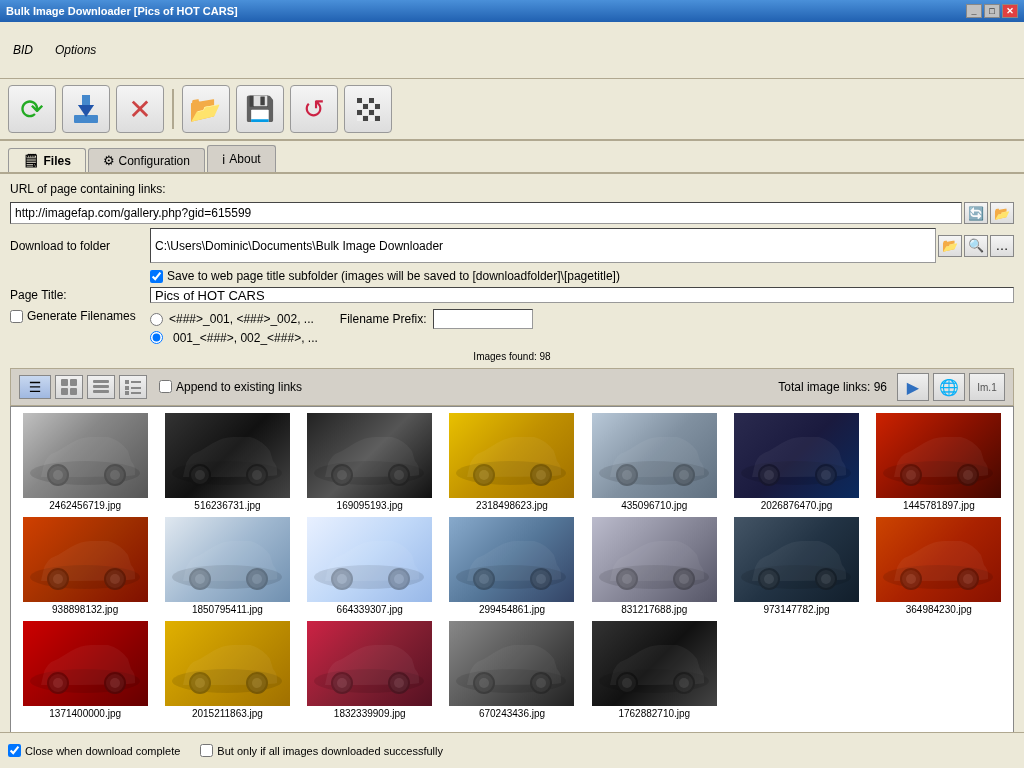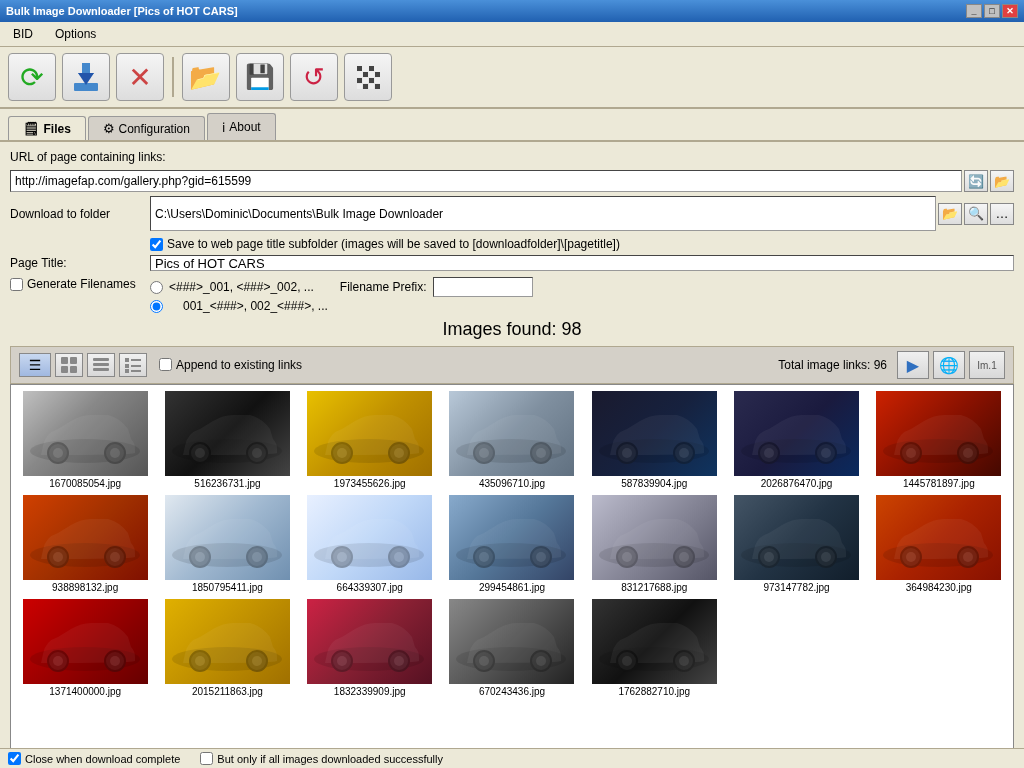--- a/index.html
+++ b/index.html
@@ -27,22 +27,23 @@
       cursor: pointer;
       color: #000;
     }
     .title-bar-btn.close { background: #e04040; color: white; }
 
     
     .menu-bar {
       background: #ece9d8;
       border-bottom: 1px solid #b0a890;
       display: flex;
-      padding: 2px 4px;
+      padding: 18px 4px;
       gap: 4px;
+      font-style: italic;
     }
     .menu-item {
       padding: 2px 8px;
       font-size: 12px;
       cursor: pointer;
       border: 1px solid transparent;
     }
 
     
     .toolbar {
@@ -114,21 +115,21 @@
       display: flex; align-items: center; justify-content: center;
       font-size: 13px;
       margin-left: 2px;
     }
 
     .checkbox-row { display: flex; align-items: center; margin-bottom: 4px; padding-left: 140px; }
     .checkbox-row input { margin-right: 4px; }
     .radio-group { display: flex; align-items: center; gap: 4px; }
 
     
-    .images-found { text-align: center; font-size: 18px; margin: 6px 0; }
+    .images-found { text-align: center; font-size: 10px; margin: 6px 0; }
 
     
     .gallery-toolbar {
       background: #d4d0c8;
       border: 1px solid #b0a890;
       padding: 4px 8px;
       display: flex;
       align-items: center;
       gap: 4px;
       margin: 0 0 0 0;
@@ -187,21 +188,21 @@
       text-overflow: ellipsis;
       white-space: nowrap;
     }
 
     
     .status-bar {
       position: fixed;
       bottom: 0; left: 0; right: 0;
       background: #ece9d8;
       border-top: 1px solid #b0a890;
-      height: 20px;
+      height: 36px;
       display: flex;
       align-items: center;
       padding: 0 8px;
       gap: 20px;
       font-size: 11px;
     }
     .status-bar label { display: flex; align-items: center; gap: 4px; }
 
     
     .c1 { background: linear-gradient(135deg, #c0c0c0 0%, #888 40%, #555 100%); }
@@ -353,21 +354,21 @@
       <input type="checkbox" id="gen-fn-cb" style="">
       <label for="gen-fn-cb" style="font-size:12px; margin-left:4px;">Generate Filenames</label>
     </div>
     <div style="flex:1;">
       <div class="radio-group" style="display:flex; align-items:center; gap:6px; margin-bottom:2px;">
         <input type="radio" name="filename-format" id="r1" style="">
         <label for="r1" style="font-size:12px;">&lt;###&gt;_001, &lt;###&gt;_002, ...</label>
         <span style="font-size:12px; margin-left:20px;">Filename Prefix:</span>
         <input type="text" style="width: 100px; height: 20px; border: 1px inset rgb(153, 153, 153); font-size: 12px;">
       </div>
-      <div class="radio-group" style="display:flex; align-items:flex-end; gap:20px;">
+      <div class="radio-group" style="display:flex; align-items:flex-start; gap:10px;">
         <input type="radio" name="filename-format" id="r2" checked="" style="">
         <label for="r2" style="font-size:12px;">001_&lt;###&gt;, 002_&lt;###&gt;, ...</label>
       </div>
     </div>
   </div>
 
   <div class="images-found">Images found: 98</div>
 
   <div class="gallery-toolbar">
     <div class="view-btn active" title="All" style="width:32px; font-size:14px;">☰</div>
@@ -412,73 +413,73 @@
           <div class="car-thumb c1">
             <svg width="125" height="85" viewBox="0 0 125 85" style="position:absolute;top:0;left:0;opacity:0.35;">
       <ellipse cx="62" cy="60" rx="55" ry="12" fill="#000" opacity="0.3"></ellipse>
       <path d="M20 55 Q22 42 35 38 L48 30 Q58 24 68 24 L85 24 Q97 27 105 38 L108 48 Q112 52 112 58 L112 62 Q108 64 18 64 Z" fill="rgba(255,255,255,0.15)"></path>
       <circle cx="35" cy="62" r="10" fill="#333" stroke="#111" stroke-width="2"></circle>
       <circle cx="35" cy="62" r="5" fill="#666"></circle>
       <circle cx="92" cy="62" r="10" fill="#333" stroke="#111" stroke-width="2"></circle>
       <circle cx="92" cy="62" r="5" fill="#666"></circle>
     </svg>
           </div>
-          <div class="gallery-name">1670085054.jpg</div>
+          <div class="gallery-name">2462456719.jpg</div>
         </div>
         <div class="gallery-item">
           <div class="car-thumb c2">
             <svg width="125" height="85" viewBox="0 0 125 85" style="position:absolute;top:0;left:0;opacity:0.35;">
       <ellipse cx="62" cy="60" rx="55" ry="12" fill="#000" opacity="0.3"></ellipse>
       <path d="M20 55 Q22 42 35 38 L48 30 Q58 24 68 24 L85 24 Q97 27 105 38 L108 48 Q112 52 112 58 L112 62 Q108 64 18 64 Z" fill="rgba(255,255,255,0.15)"></path>
       <circle cx="35" cy="62" r="10" fill="#333" stroke="#111" stroke-width="2"></circle>
       <circle cx="35" cy="62" r="5" fill="#666"></circle>
       <circle cx="92" cy="62" r="10" fill="#333" stroke="#111" stroke-width="2"></circle>
       <circle cx="92" cy="62" r="5" fill="#666"></circle>
     </svg>
           </div>
           <div class="gallery-name">516236731.jpg</div>
         </div>
         <div class="gallery-item">
+          <div class="car-thumb c3">
+            <svg width="125" height="85" viewBox="0 0 125 85" style="position:absolute;top:0;left:0;opacity:0.35;">
+      <ellipse cx="62" cy="60" rx="55" ry="12" fill="#000" opacity="0.3"></ellipse>
+      <path d="M20 55 Q22 42 35 38 L48 30 Q58 24 68 24 L85 24 Q97 27 105 38 L108 48 Q112 52 112 58 L112 62 Q108 64 18 64 Z" fill="rgba(255,255,255,0.15)"></path>
+      <circle cx="35" cy="62" r="10" fill="#333" stroke="#111" stroke-width="2"></circle>
+      <circle cx="35" cy="62" r="5" fill="#666"></circle>
+      <circle cx="92" cy="62" r="10" fill="#333" stroke="#111" stroke-width="2"></circle>
+      <circle cx="92" cy="62" r="5" fill="#666"></circle>
+    </svg>
+          </div>
+          <div class="gallery-name">169095193.jpg</div>
+        </div>
+        <div class="gallery-item">
           <div class="car-thumb c4">
             <svg width="125" height="85" viewBox="0 0 125 85" style="position:absolute;top:0;left:0;opacity:0.35;">
       <ellipse cx="62" cy="60" rx="55" ry="12" fill="#000" opacity="0.3"></ellipse>
       <path d="M20 55 Q22 42 35 38 L48 30 Q58 24 68 24 L85 24 Q97 27 105 38 L108 48 Q112 52 112 58 L112 62 Q108 64 18 64 Z" fill="rgba(255,255,255,0.15)"></path>
       <circle cx="35" cy="62" r="10" fill="#333" stroke="#111" stroke-width="2"></circle>
       <circle cx="35" cy="62" r="5" fill="#666"></circle>
       <circle cx="92" cy="62" r="10" fill="#333" stroke="#111" stroke-width="2"></circle>
       <circle cx="92" cy="62" r="5" fill="#666"></circle>
     </svg>
           </div>
-          <div class="gallery-name">1973455626.jpg</div>
+          <div class="gallery-name">2318498623.jpg</div>
         </div>
         <div class="gallery-item">
           <div class="car-thumb c5">
             <svg width="125" height="85" viewBox="0 0 125 85" style="position:absolute;top:0;left:0;opacity:0.35;">
       <ellipse cx="62" cy="60" rx="55" ry="12" fill="#000" opacity="0.3"></ellipse>
       <path d="M20 55 Q22 42 35 38 L48 30 Q58 24 68 24 L85 24 Q97 27 105 38 L108 48 Q112 52 112 58 L112 62 Q108 64 18 64 Z" fill="rgba(255,255,255,0.15)"></path>
       <circle cx="35" cy="62" r="10" fill="#333" stroke="#111" stroke-width="2"></circle>
       <circle cx="35" cy="62" r="5" fill="#666"></circle>
       <circle cx="92" cy="62" r="10" fill="#333" stroke="#111" stroke-width="2"></circle>
       <circle cx="92" cy="62" r="5" fill="#666"></circle>
     </svg>
           </div>
           <div class="gallery-name">435096710.jpg</div>
-        </div>
-        <div class="gallery-item">
-          <div class="car-thumb c6">
-            <svg width="125" height="85" viewBox="0 0 125 85" style="position:absolute;top:0;left:0;opacity:0.35;">
-      <ellipse cx="62" cy="60" rx="55" ry="12" fill="#000" opacity="0.3"></ellipse>
-      <path d="M20 55 Q22 42 35 38 L48 30 Q58 24 68 24 L85 24 Q97 27 105 38 L108 48 Q112 52 112 58 L112 62 Q108 64 18 64 Z" fill="rgba(255,255,255,0.15)"></path>
-      <circle cx="35" cy="62" r="10" fill="#333" stroke="#111" stroke-width="2"></circle>
-      <circle cx="35" cy="62" r="5" fill="#666"></circle>
-      <circle cx="92" cy="62" r="10" fill="#333" stroke="#111" stroke-width="2"></circle>
-      <circle cx="92" cy="62" r="5" fill="#666"></circle>
-    </svg>
-          </div>
-          <div class="gallery-name">587839904.jpg</div>
         </div>
         <div class="gallery-item">
           <div class="car-thumb c7">
             <svg width="125" height="85" viewBox="0 0 125 85" style="position:absolute;top:0;left:0;opacity:0.35;">
       <ellipse cx="62" cy="60" rx="55" ry="12" fill="#000" opacity="0.3"></ellipse>
       <path d="M20 55 Q22 42 35 38 L48 30 Q58 24 68 24 L85 24 Q97 27 105 38 L108 48 Q112 52 112 58 L112 62 Q108 64 18 64 Z" fill="rgba(255,255,255,0.15)"></path>
       <circle cx="35" cy="62" r="10" fill="#333" stroke="#111" stroke-width="2"></circle>
       <circle cx="35" cy="62" r="5" fill="#666"></circle>
       <circle cx="92" cy="62" r="10" fill="#333" stroke="#111" stroke-width="2"></circle>
       <circle cx="92" cy="62" r="5" fill="#666"></circle>

